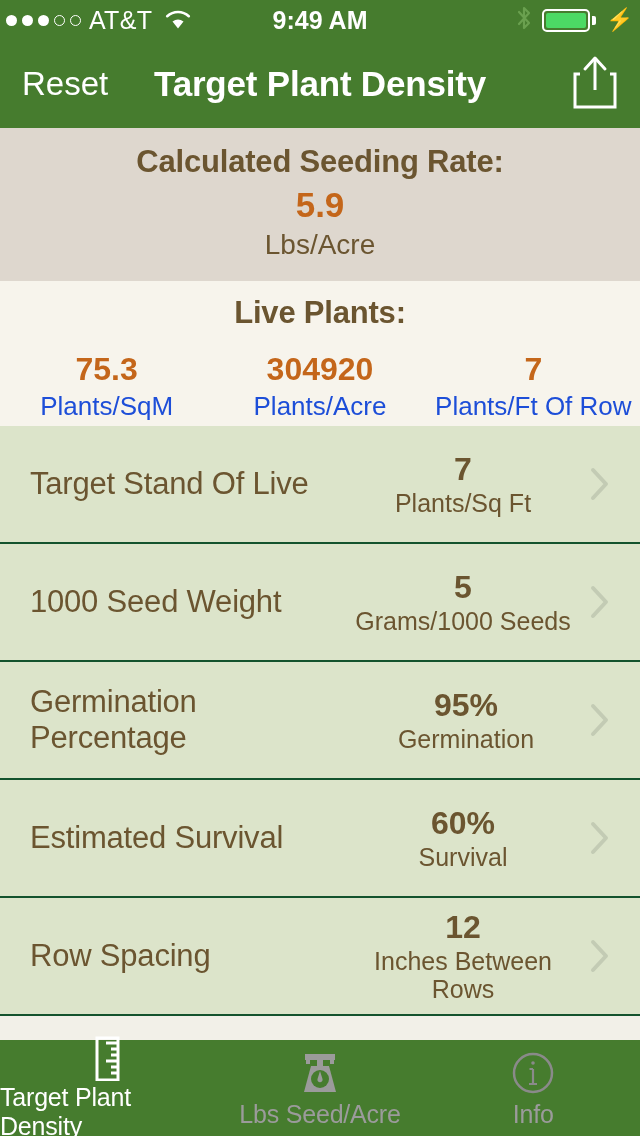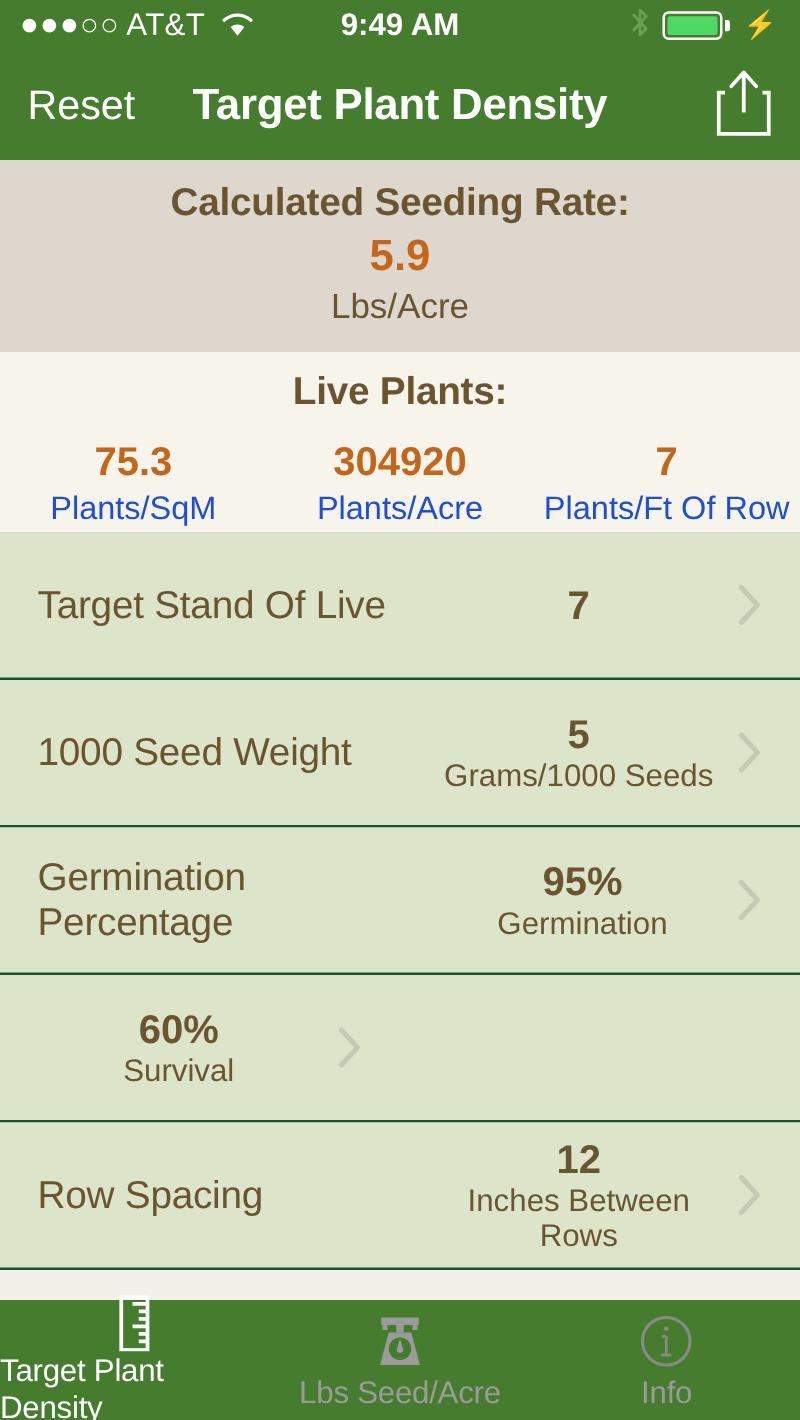--- a/index.html
+++ b/index.html
@@ -8,21 +8,21 @@
     font-family: "Liberation Sans", sans-serif;
     background: #467c2e;
     overflow: hidden;
   }
   .phone { width: 640px; height: 1136px; position: relative; display: flex; flex-direction: column; }
 
   
   .statusbar {
     height: 40px; background: #467c2e; color: #ffffff;
     display: flex; align-items: center; position: relative;
-    padding: 0 18px; flex: 0 0 40px;
+    padding: 0 6px; flex: 0 0 40px;
   }
   .sb-left { display: flex; align-items: center; gap: 8px; }
   .dots { display: flex; align-items: center; gap: 5px; }
   .dot { width: 11px; height: 11px; border-radius: 50%; }
   .dot.filled { background: #ffffff; }
   .dot.hollow { background: transparent; border: 1.6px solid #ffffff; }
   .carrier { font-size: 25px; letter-spacing: 0.3px; font-weight: 400; }
   .wifi { margin-left: 4px; display:block; }
   .sb-center {
     position: absolute; left: 0; right: 0; top: 0; bottom: 0;
@@ -182,20 +182,21 @@
       </div>
     </div>
   </div>
 
   <div class="rows">
 
     <div class="row">
       <div class="row-label">Target Stand Of Live</div>
       <div class="row-value">
         <div class="row-num">7</div>
+        <div class="row-unit">Plants/Sq Ft</div>
       </div>
       <div class="chev">
         <svg width="20" height="34" viewBox="0 0 20 34">
             <path d="M3 3 L16 17 L3 31" stroke="#c3cbb4" stroke-width="4" fill="none" stroke-linecap="round" stroke-linejoin="round"></path>
           </svg>
       </div>
     </div>
 
     <div class="row">
       <div class="row-label">1000 Seed Weight</div>
@@ -217,20 +218,21 @@
         <div class="row-unit">Germination</div>
       </div>
       <div class="chev">
         <svg width="20" height="34" viewBox="0 0 20 34">
             <path d="M3 3 L16 17 L3 31" stroke="#c3cbb4" stroke-width="4" fill="none" stroke-linecap="round" stroke-linejoin="round"></path>
           </svg>
       </div>
     </div>
 
     <div class="row">
+      <div class="row-label">Estimated Survival</div>
       <div class="row-value">
         <div class="row-num">60%</div>
         <div class="row-unit">Survival</div>
       </div>
       <div class="chev">
         <svg width="20" height="34" viewBox="0 0 20 34">
             <path d="M3 3 L16 17 L3 31" stroke="#c3cbb4" stroke-width="4" fill="none" stroke-linecap="round" stroke-linejoin="round"></path>
           </svg>
       </div>
     </div>

